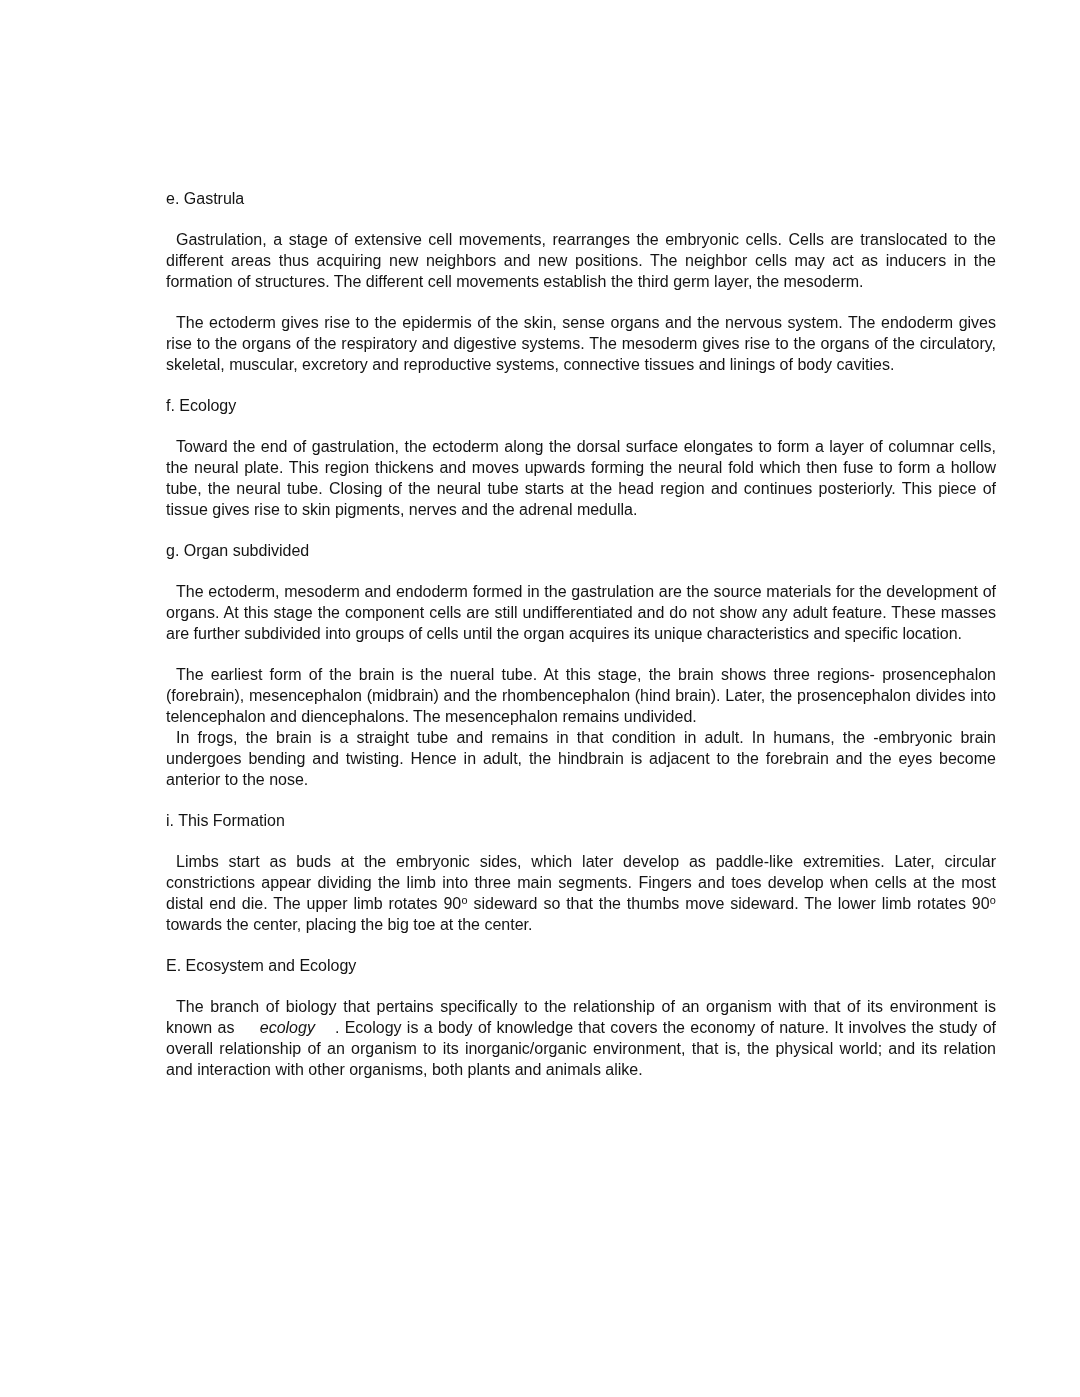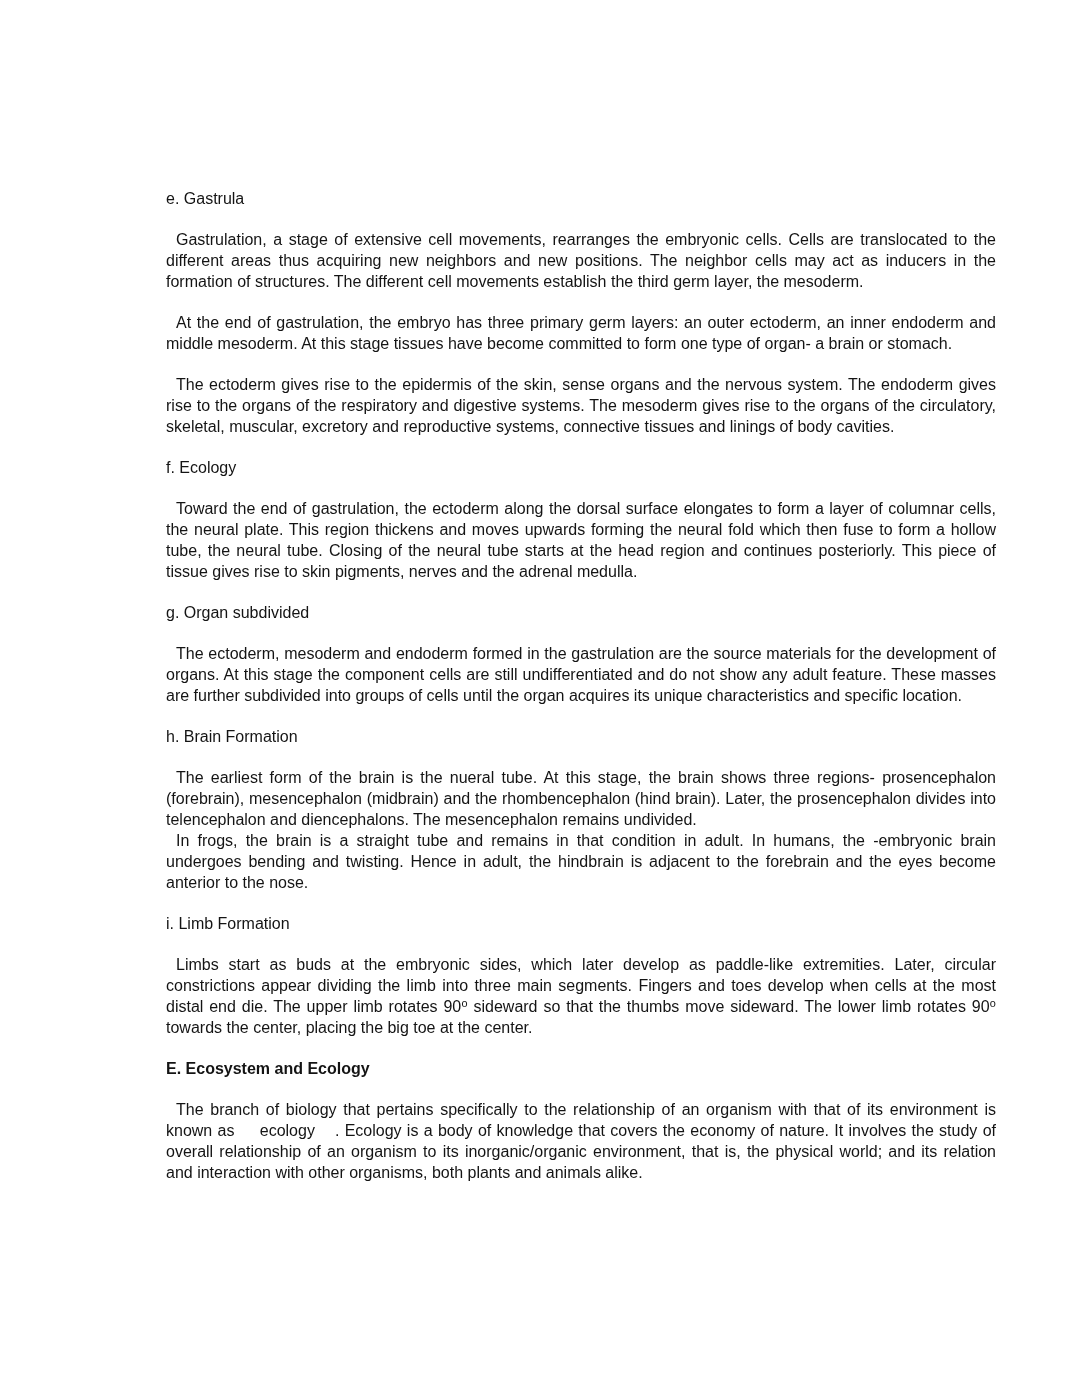--- a/index.html
+++ b/index.html
@@ -22,41 +22,39 @@
     width: 830px;
     color: #141414;
     font-size: 16px;
     line-height: 21px;
   }
   .heading {
     text-align: left;
     margin: 0 0 20px 0;
     white-space: pre;
   }
-  .heading.bold { font-weight: bold; }
+  .heading.bold { font-weight: normal; }
   .extra-space { margin-top: 18px; }
   .para {
     text-align: justify;
     margin: 0 0 20px 0;
   }
-  .italic { }
+  .italic { font-style: italic; }
 </style>
 </head>
 <body>
 
 <div class="page">
   <div class="content" id="doc-root">
       <div class="heading">e. Gastrula</div>
       <p class="para"><span>Gastrulation, a stage of extensive cell movements, rearranges the embryonic cells. Cells are translocated to the different areas thus acquiring new neighbors and new positions. The neighbor cells may act as inducers in the formation of structures. The different cell movements establish the third germ layer, the mesoderm.</span></p>
-      <p class="para"><span>At the end of gastrulation, the embryo has three primary germ layers: an outer ectoderm, an inner endoderm and middle mesoderm. At this stage tissues have become committed to form one type of organ- a brain or stomach.</span></p>
       <p class="para"><span>The ectoderm gives rise to the epidermis of the skin, sense organs and the nervous system. The endoderm gives rise to the organs of the respiratory and digestive systems. The mesoderm gives rise to the organs of the circulatory, skeletal, muscular, excretory and reproductive systems, connective tissues and linings of body cavities.</span></p>
       <div class="heading">f. Ecology</div>
       <p class="para"><span>Toward the end of gastrulation, the ectoderm along the dorsal surface elongates to form a layer of columnar cells, the neural plate. This region thickens and moves upwards forming the neural fold which then fuse to form a hollow tube, the neural tube. Closing of the neural tube starts at the head region and continues posteriorly. This piece of tissue gives rise to skin pigments, nerves and the adrenal medulla.</span></p>
       <div class="heading">g. Organ subdivided</div>
       <p class="para"><span>The ectoderm, mesoderm and endoderm formed in the gastrulation are the source materials for the development of organs. At this stage the component cells are still undifferentiated and do not show any adult feature. These masses are further subdivided into groups of cells until the organ acquires its unique characteristics and specific location.</span></p>
-      <div class="heading extra-space">h. Brain Formation</div>
       <p class="para"><span>The earliest form of the brain is the nueral tube. At this stage, the brain shows three regions- prosencephalon (forebrain), mesencephalon (midbrain) and the rhombencephalon (hind brain). Later, the prosencephalon divides into telencephalon and diencephalons. The mesencephalon remains undivided.</span><br><span>In frogs, the brain is a straight tube and remains in that condition in adult. In humans, the -embryonic brain undergoes bending and twisting. Hence in adult, the hindbrain is adjacent to the forebrain and the eyes become anterior to the nose.</span></p>
-      <div class="heading">i. Limb Formation</div>
+      <div class="heading">i. This Formation</div>
       <p class="para"><span>Limbs start as buds at the embryonic sides, which later develop as paddle-like extremities. Later, circular constrictions appear dividing the limb into three main segments. Fingers and toes develop when cells at the most distal end die. The upper limb rotates 90⁰ sideward so that the thumbs move sideward. The lower limb rotates 90⁰ towards the center, placing the big toe at the center.</span></p>
       <div class="heading bold extra-space">E. Ecosystem and Ecology</div>
       <p class="para"><span>The branch of biology that pertains specifically to the relationship of an organism with that of its environment is known as </span><span class="italic">ecology</span><span>. Ecology is a body of knowledge that covers the economy of nature. It involves the study of overall relationship of an organism to its inorganic/organic environment, that is, the physical world; and its relation and interaction with other organisms, both plants and animals alike.</span></p>
     </div>
 </div>
 
 </body></html>

